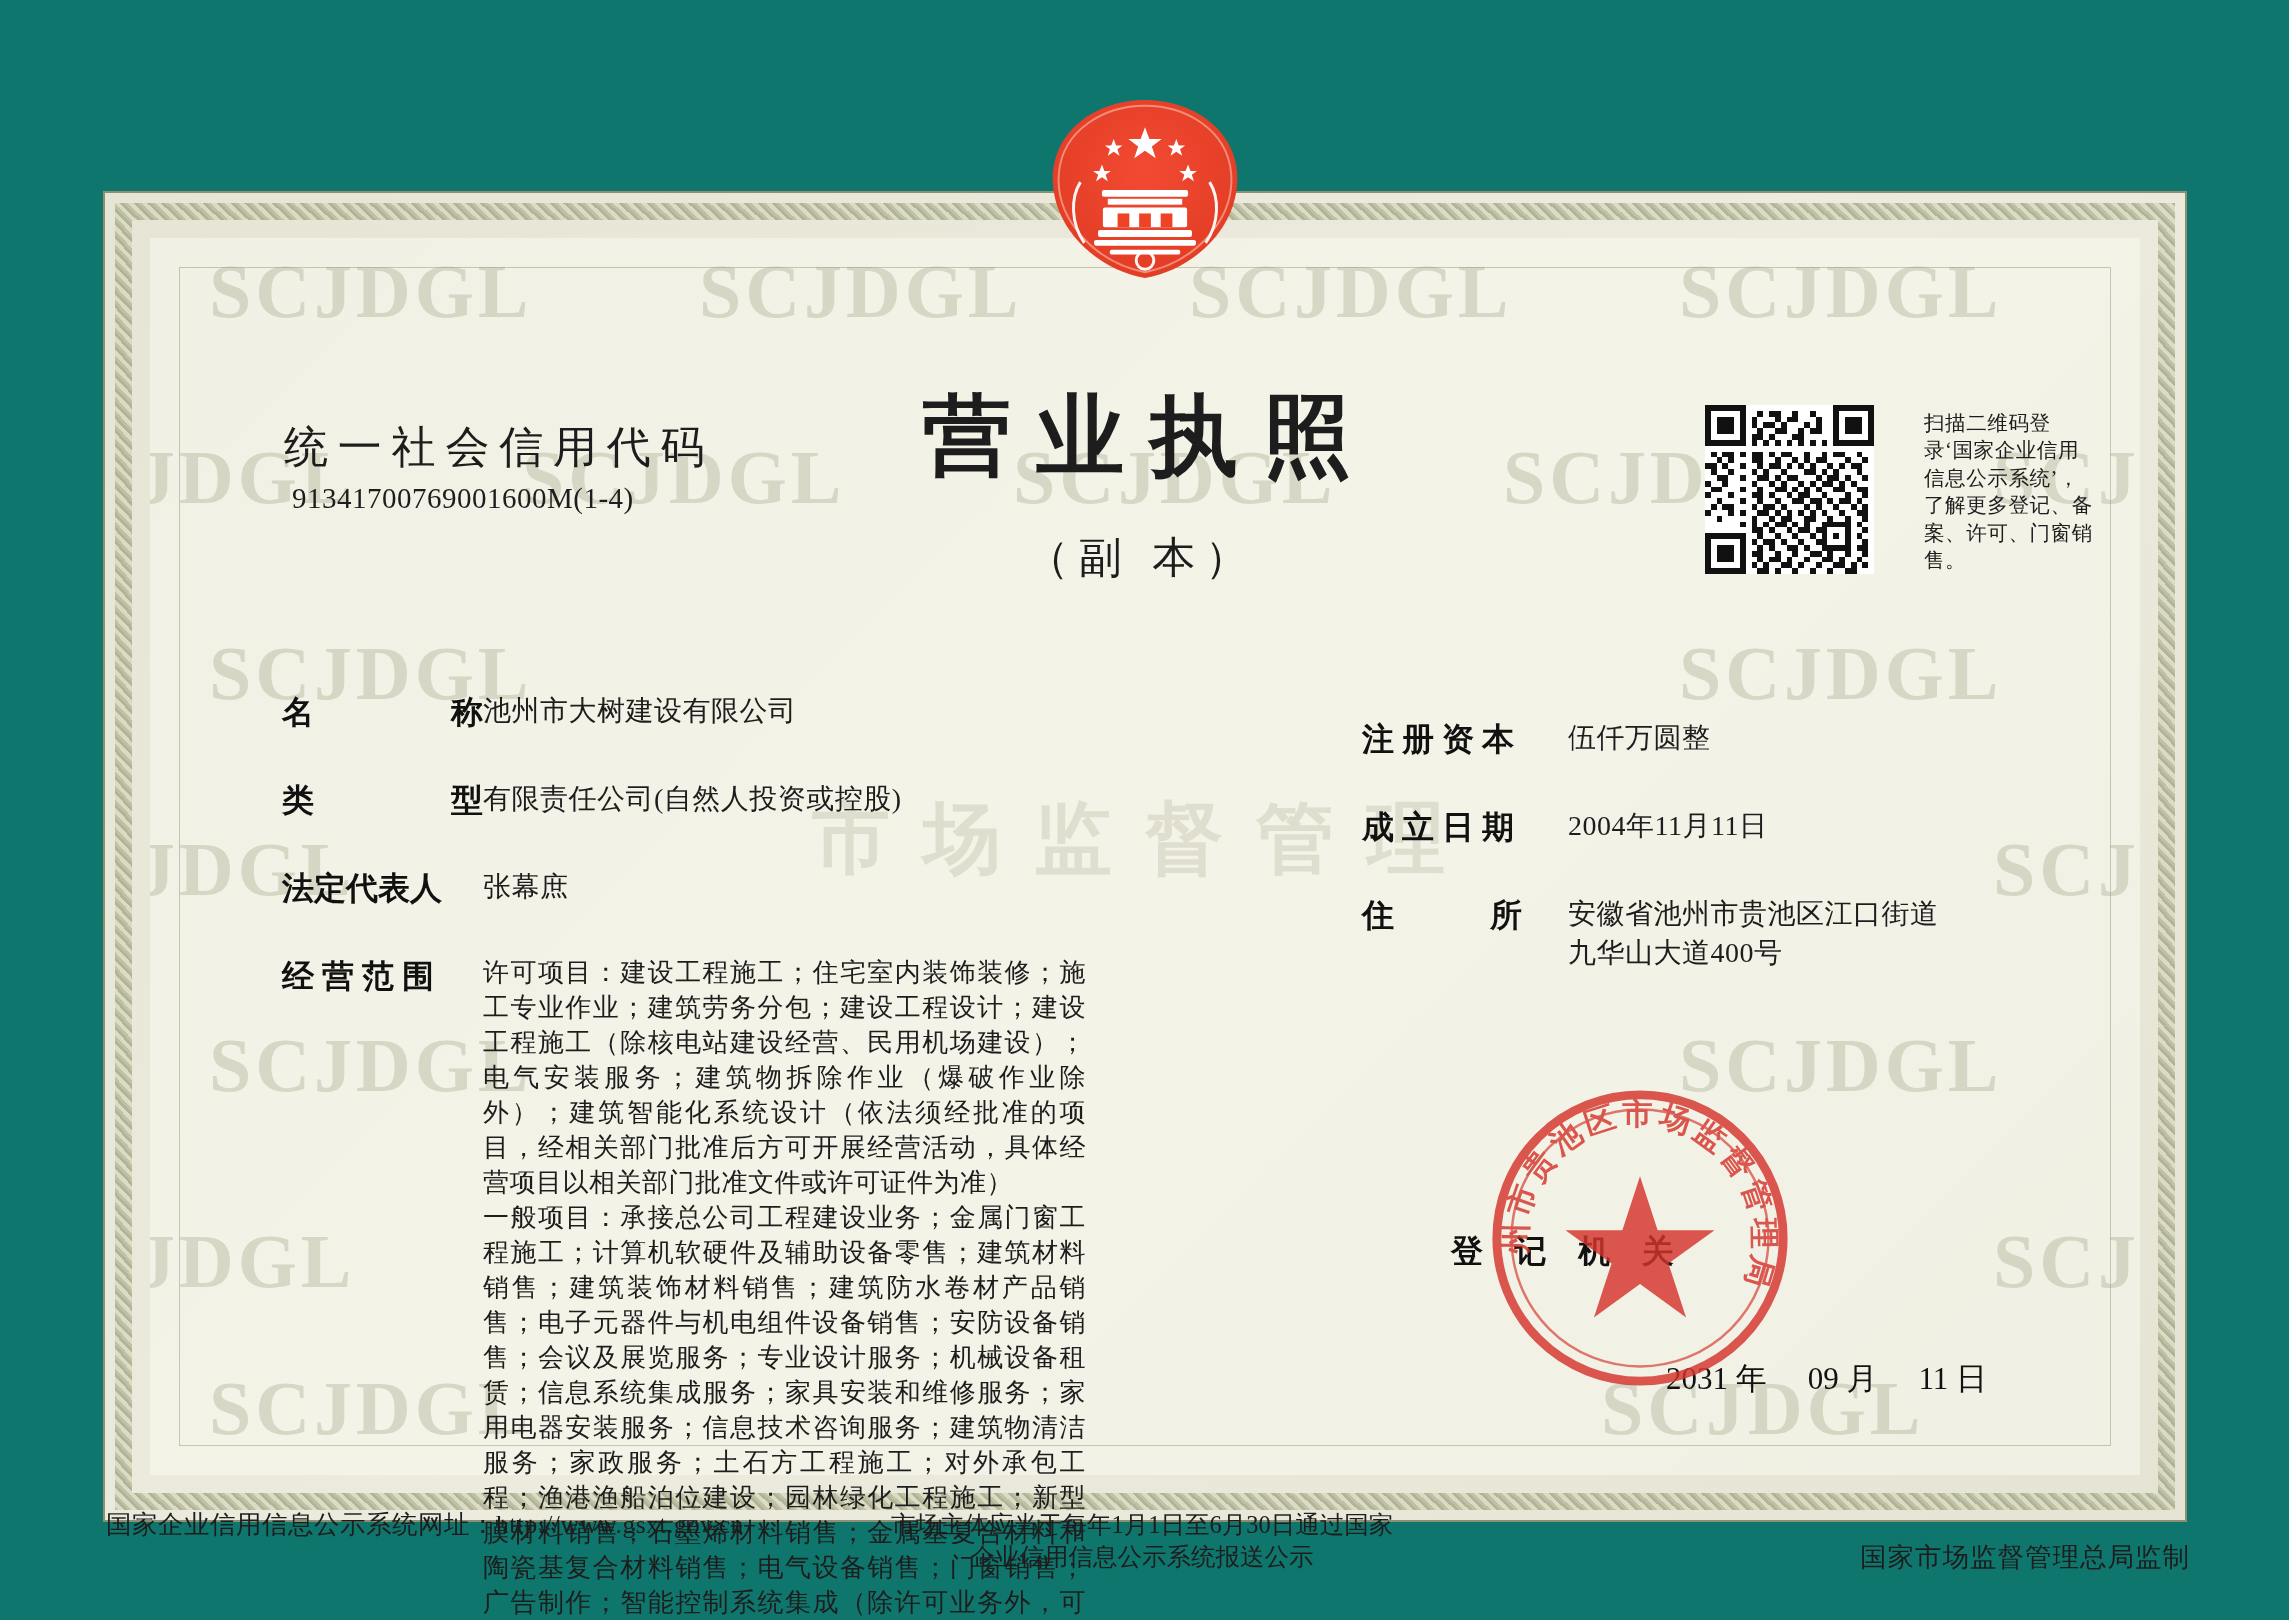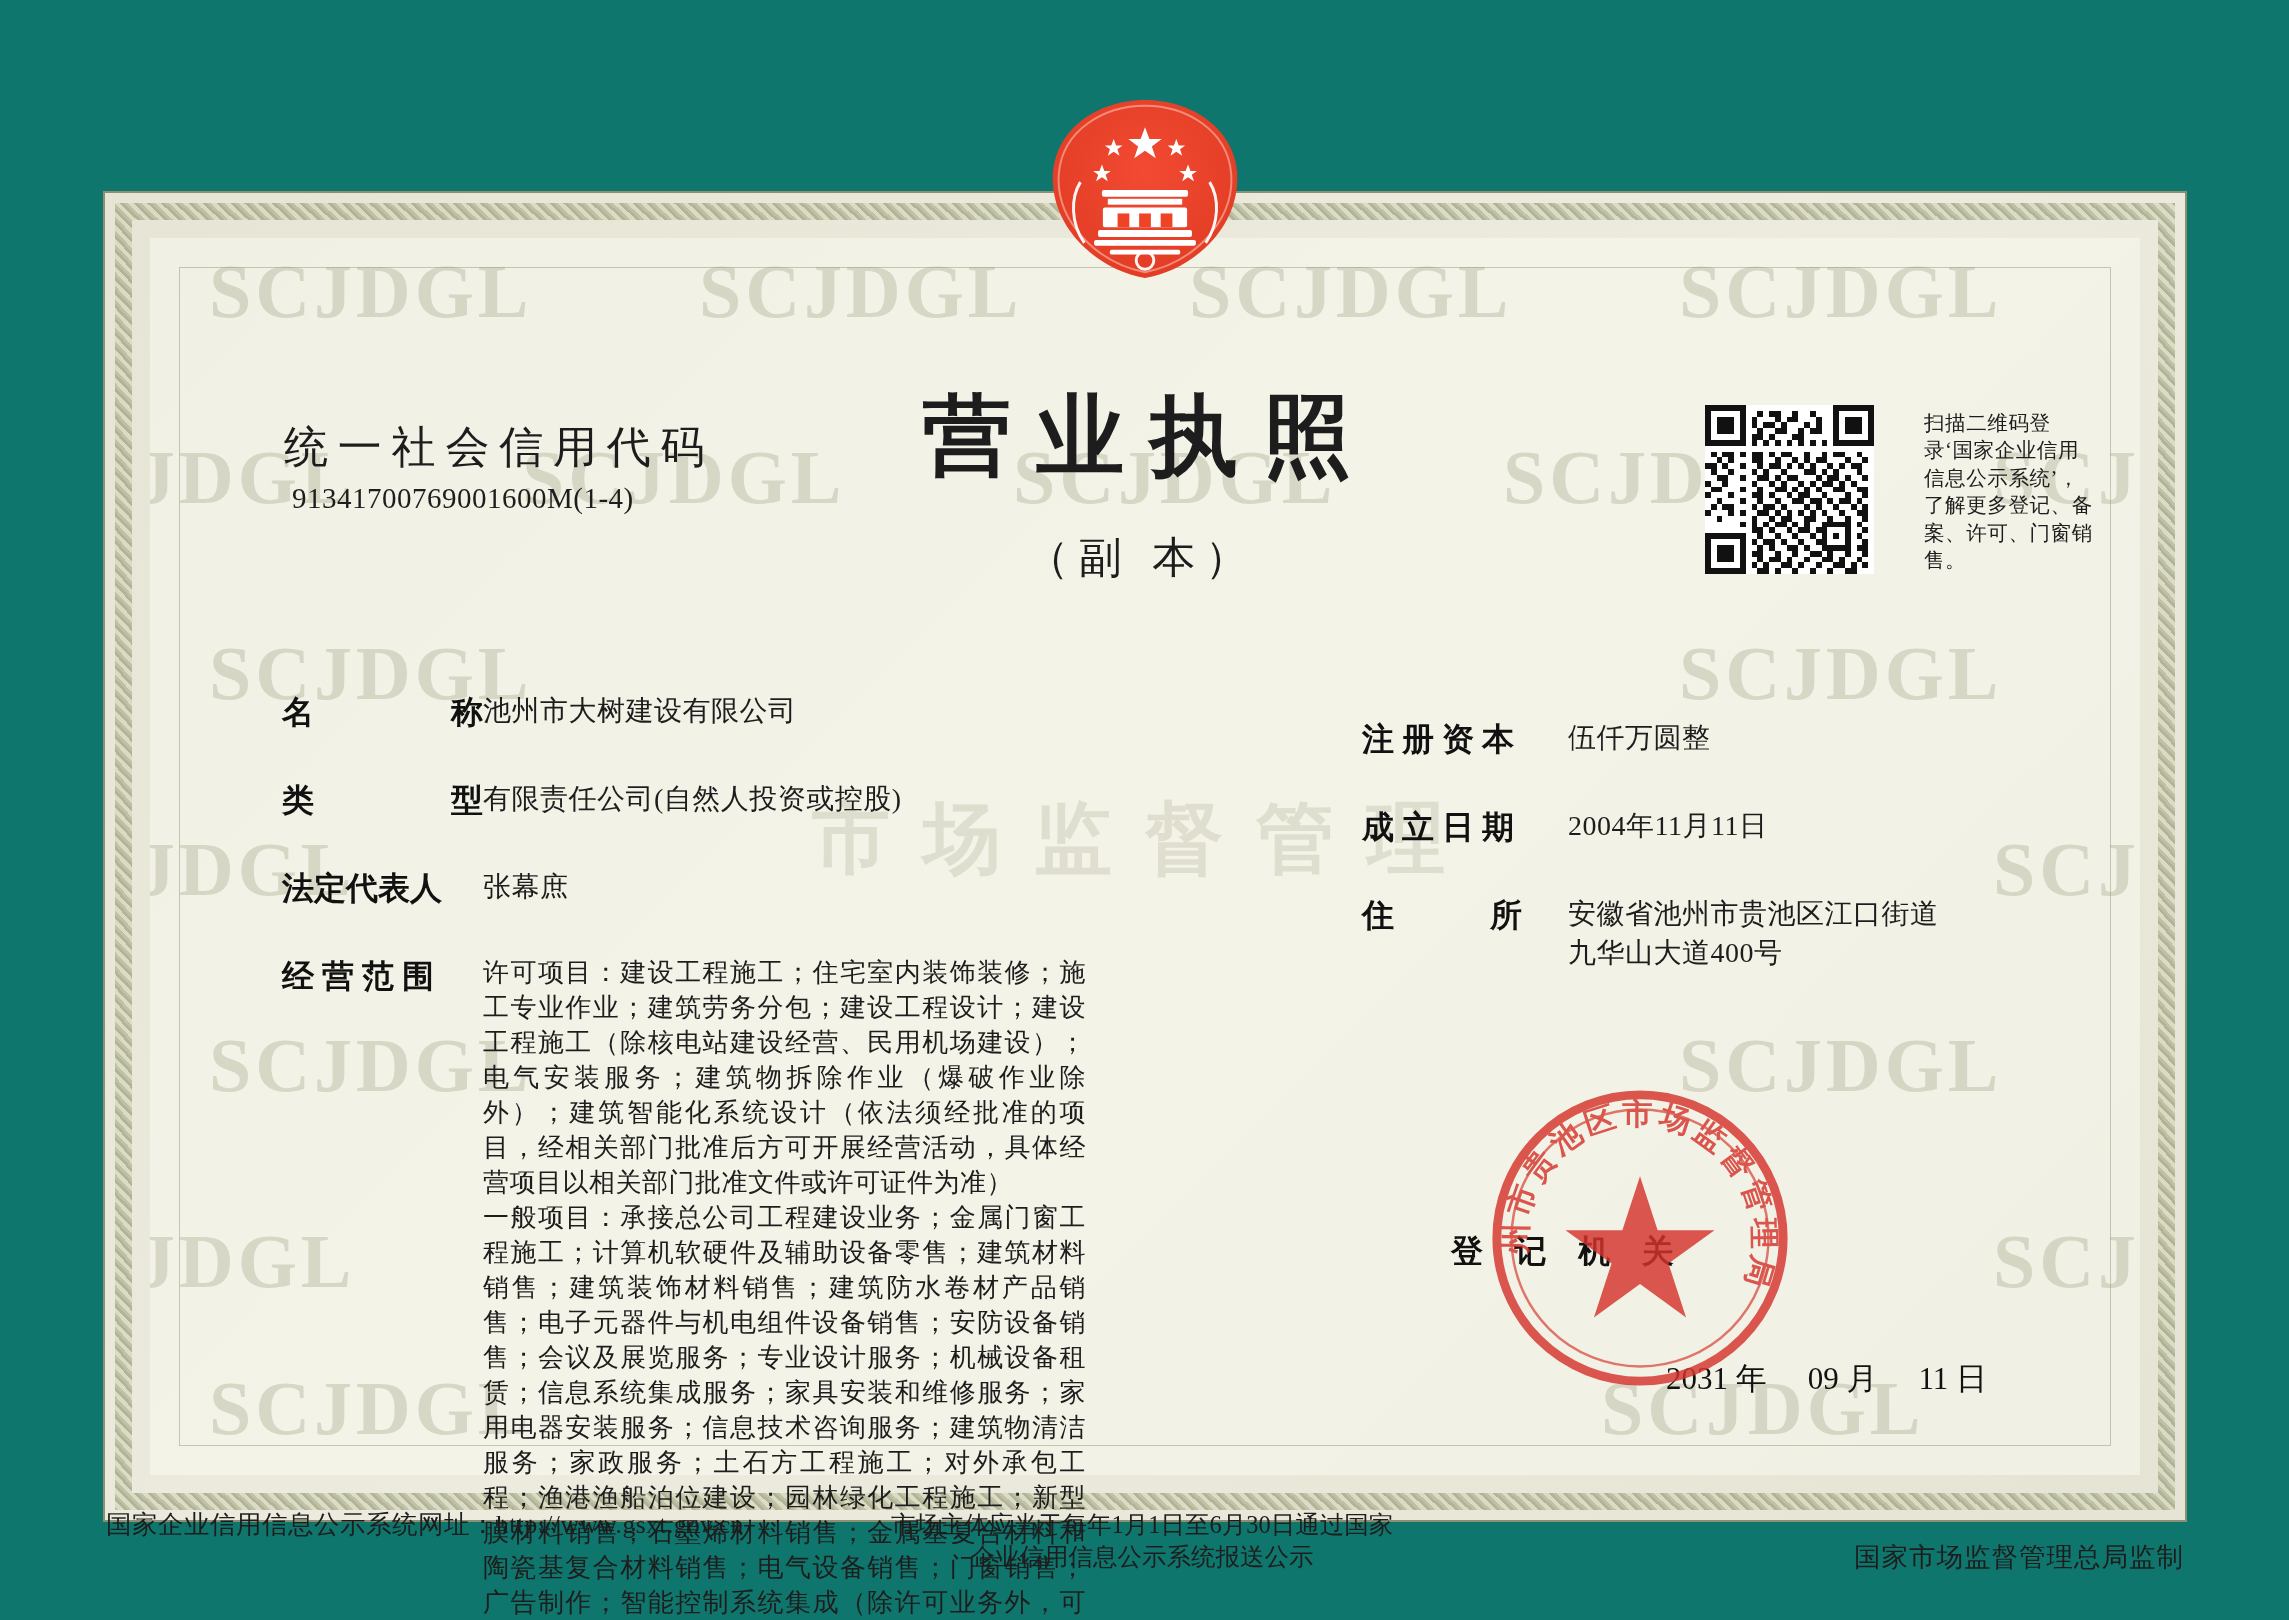--- a/index.html
+++ b/index.html
@@ -269,21 +269,21 @@
     left: 887px;
     top: 1509px;
     width: 510px;
     font-size: 24.5px;
     line-height: 32px;
     color: #1d1d1d;
     text-align: center;
   }
   .footer-right {
     position: absolute;
-    right: 106px;
+    right: 100px;
     top: 1539px;
     font-size: 26.5px;
     color: #1d1d1d;
     letter-spacing: 1px;
     text-align: center;
   }
 </style>
 </head>
 <body>
 

